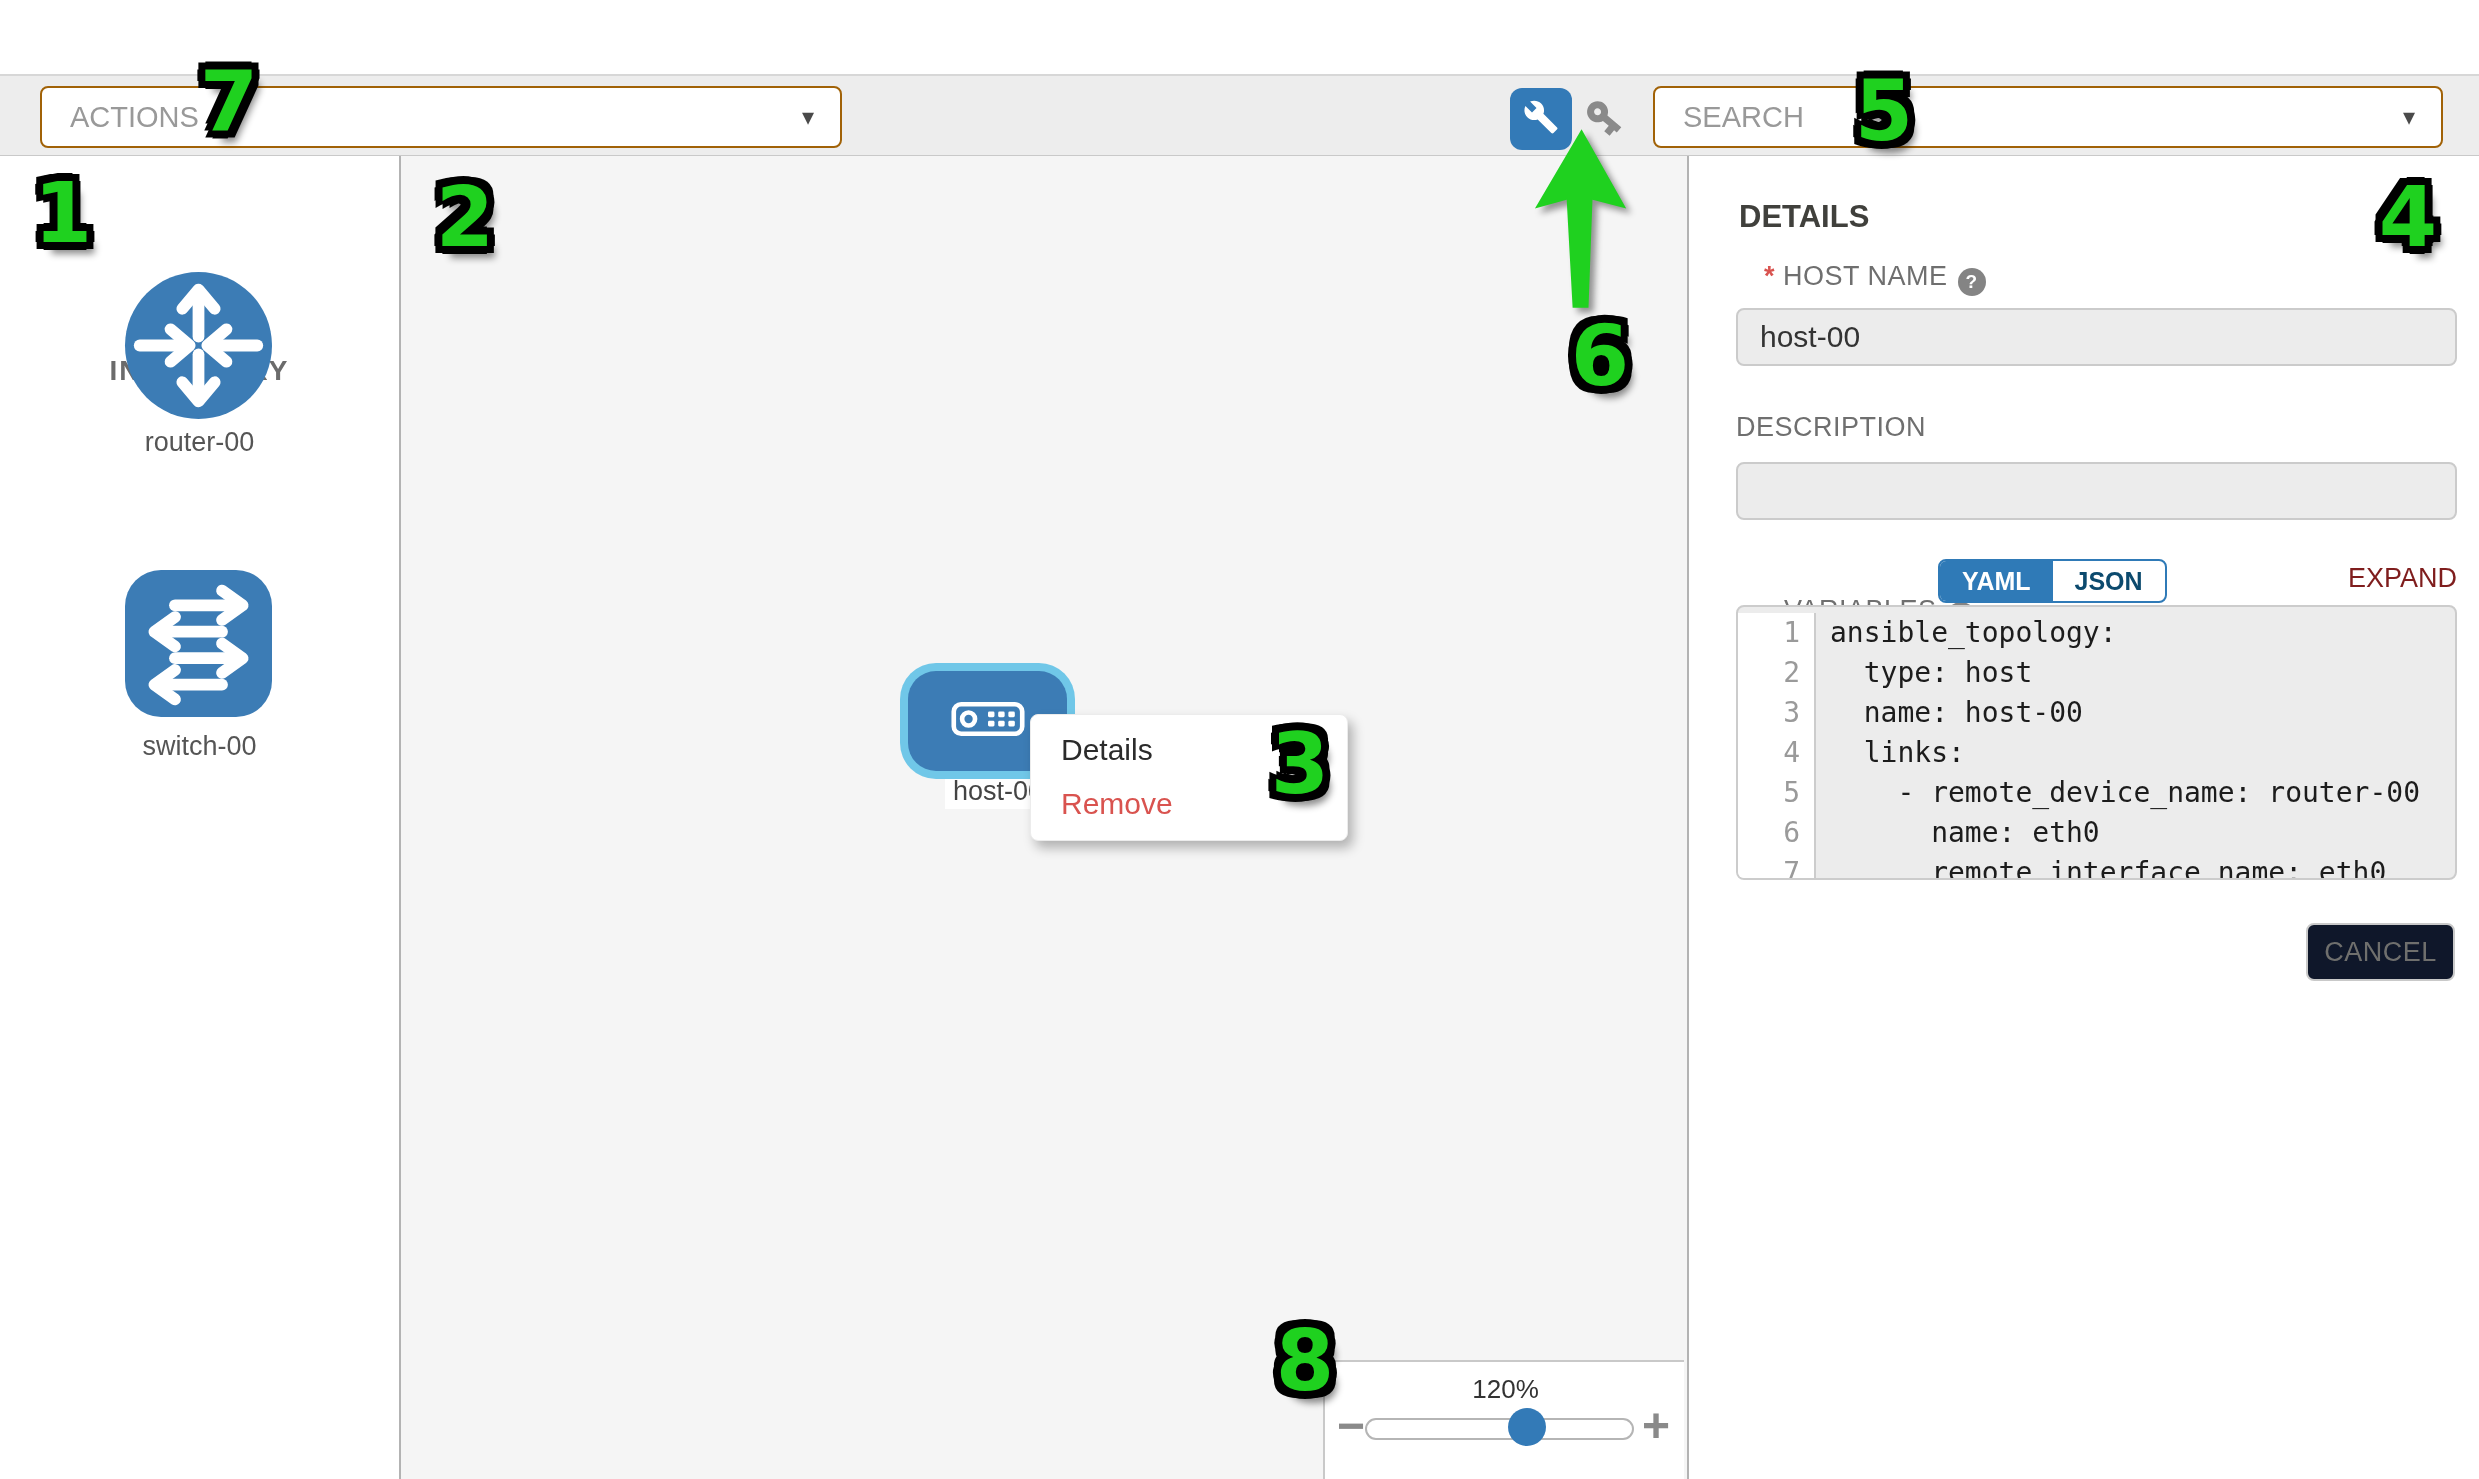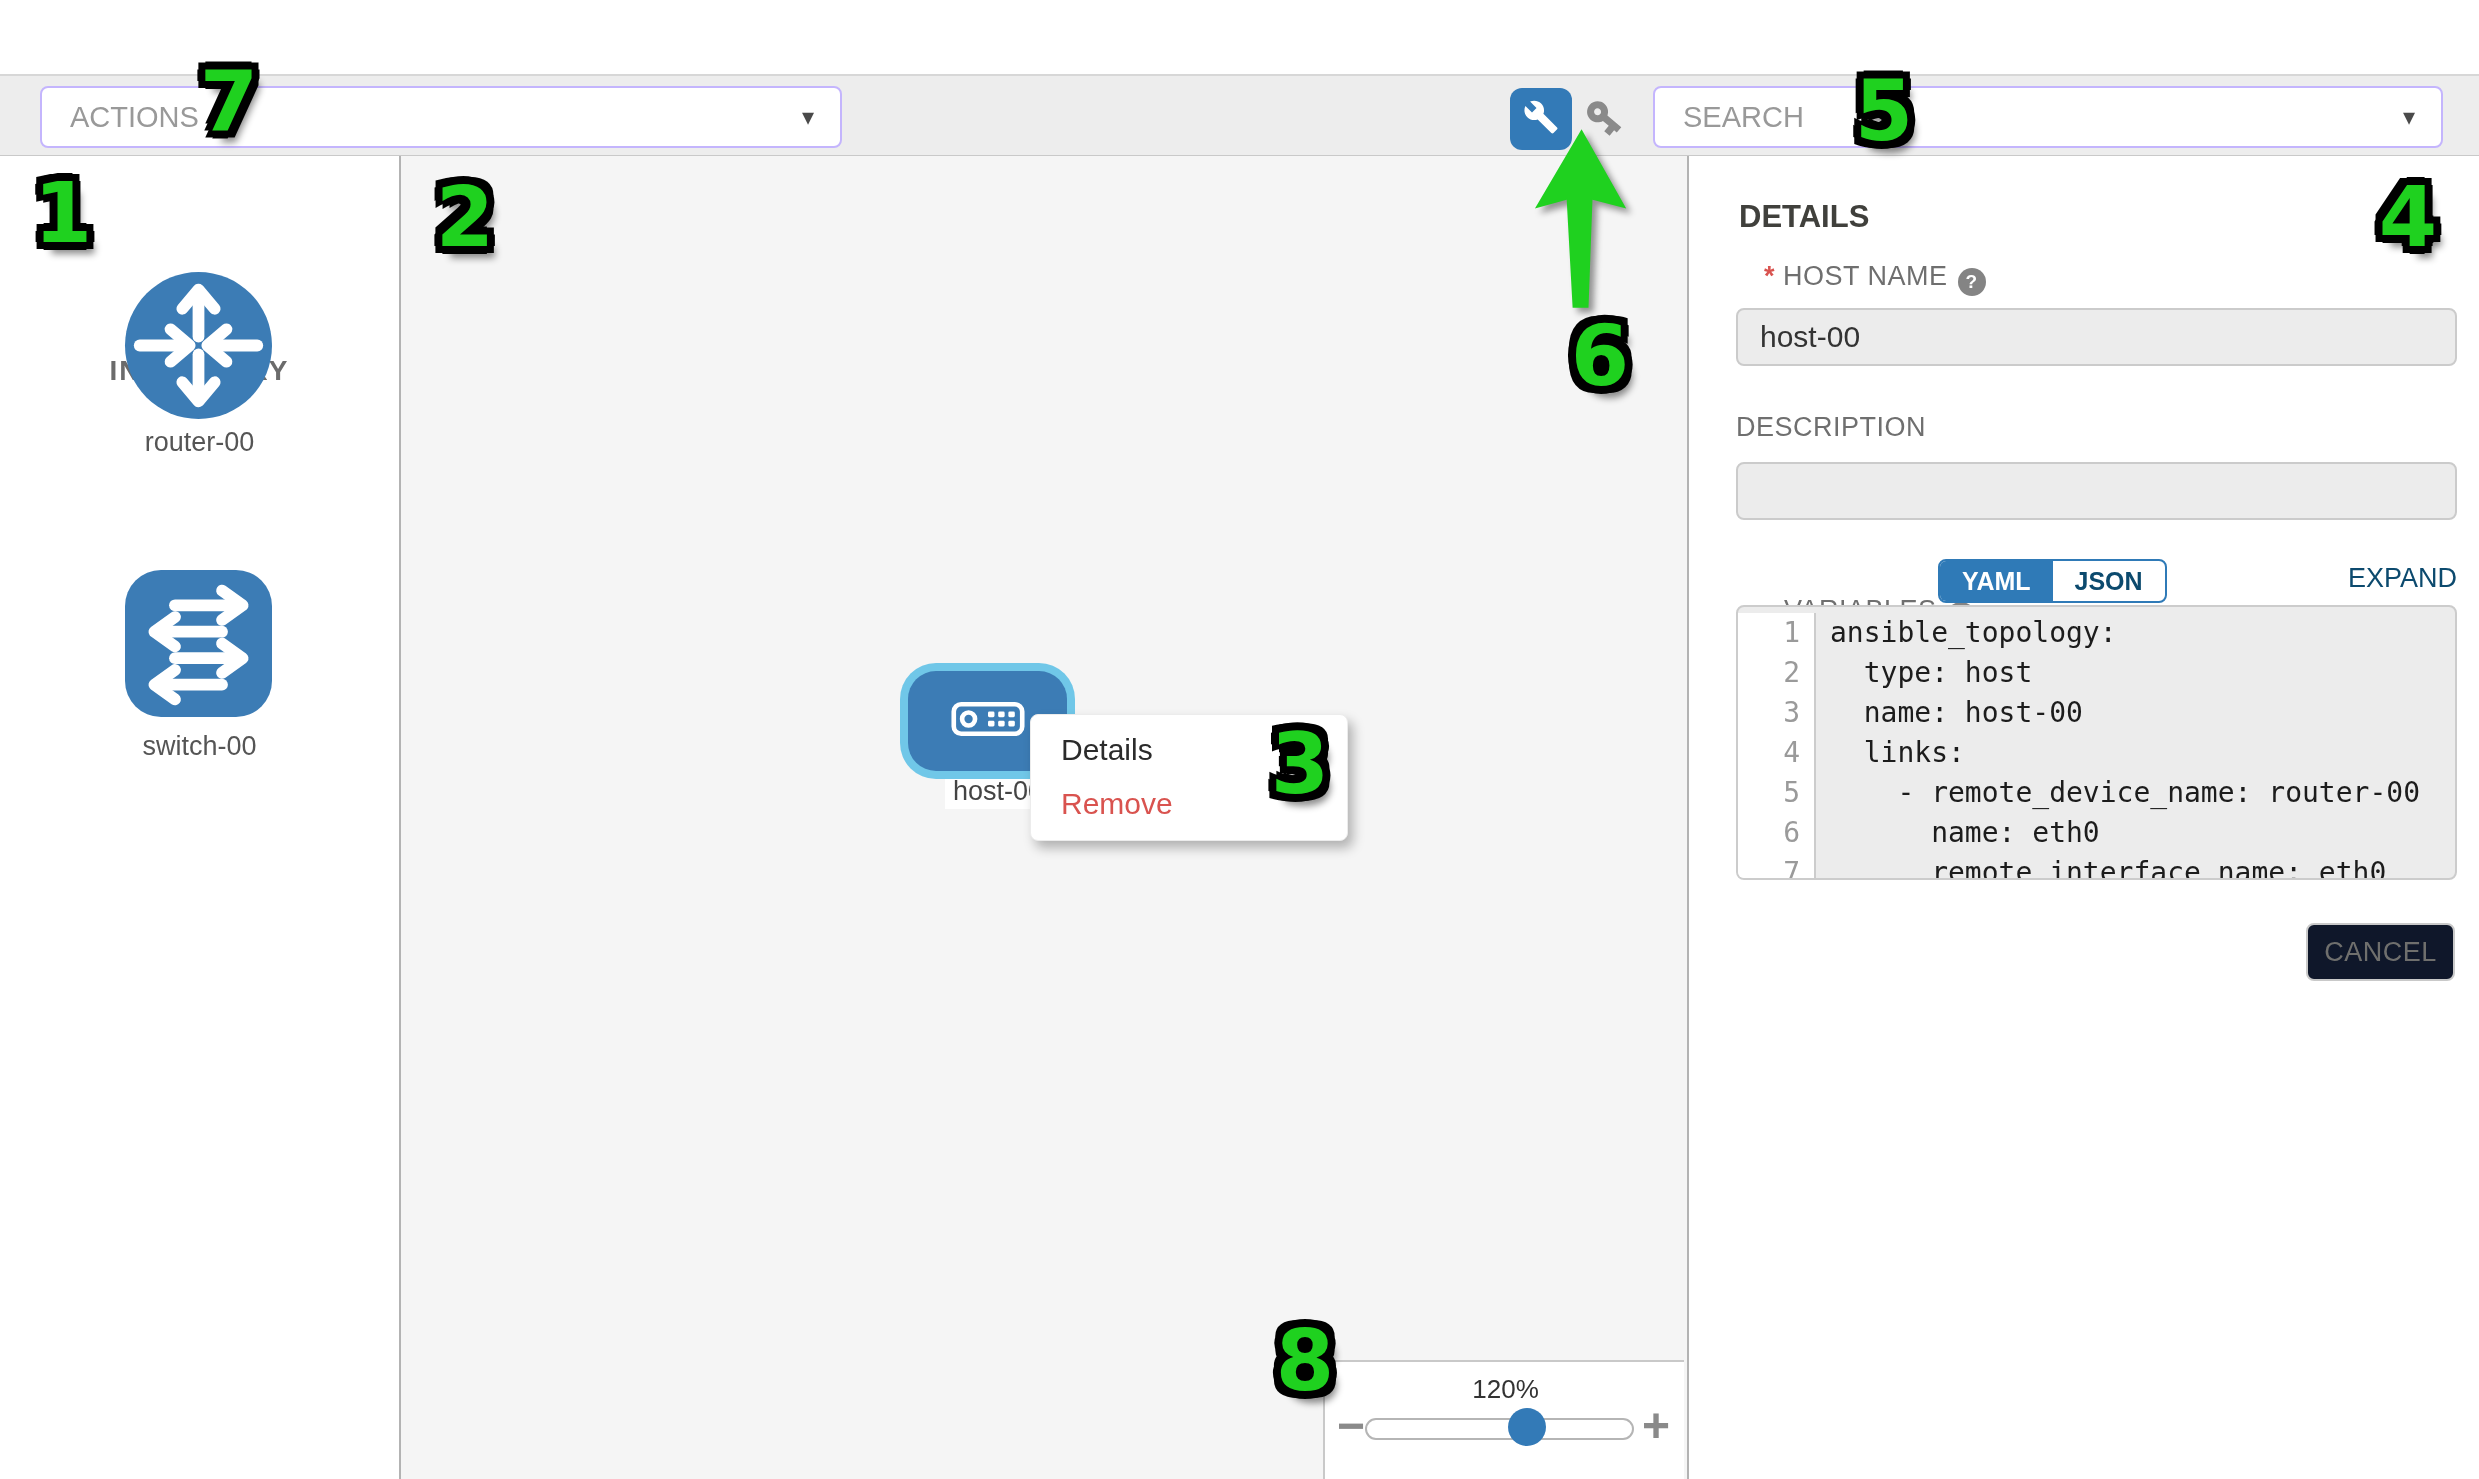--- a/index.html
+++ b/index.html
@@ -10,21 +10,21 @@
   .header{position:absolute;left:0;top:0;width:2480px;height:74px;background:#fff;}
   .page-title{position:absolute;left:48px;top:0;line-height:74px;
               font-size:31px;font-weight:bold;color:#40403c;letter-spacing:0.2px;}
   .close-btn{position:absolute;right:22px;top:16px;width:40px;height:40px;border-radius:50%;
              background:#c9c9c9;color:#fff;font-size:24px;font-weight:bold;
              display:flex;align-items:center;justify-content:center;cursor:pointer;}
 
   
   .toolbar{position:absolute;left:0;top:74px;width:2480px;height:83px;background:#ededed;
            border-top:2px solid #d7d7d7;border-bottom:2px solid #c9c9c9;box-sizing:border-box;}
-  .select-box{position:absolute;top:86px;height:62px;background:#fff;border:2px solid #c4b5fd;
+  .select-box{position:absolute;top:86px;height:62px;background:#fff;border:2px solid #a16207;
               border-radius:8px;box-sizing:border-box;}
   .select-box .ph{position:absolute;left:28px;top:0;line-height:58px;font-size:29px;color:#999;}
   .select-box .caret{position:absolute;right:26px;top:0;line-height:58px;font-size:24px;color:#4a4a4a;}
   .actions-box{left:40px;width:802px;}
   .search-box{left:1653px;width:790px;}
   .wrench-btn{position:absolute;left:1510px;top:88px;width:62px;height:62px;border-radius:12px;
               background:#337ab7;display:flex;align-items:center;justify-content:center;cursor:pointer;}
   .key-btn{position:absolute;left:1577px;top:88px;width:52px;height:62px;
            display:flex;align-items:center;justify-content:center;cursor:pointer;}
 
@@ -76,21 +76,21 @@
              vertical-align:-3px;margin-left:10px;cursor:pointer;}
   .text-input{position:absolute;left:1736px;width:721px;height:58px;background:#ececec;
               border:2px solid #cbcbcb;border-radius:8px;box-sizing:border-box;
               font-size:30px;color:#333;padding:0 22px;line-height:54px;
               font-family:"Liberation Sans",sans-serif;}
   .toggle{position:absolute;left:1938px;top:559px;height:44px;border:2px solid #2f7ab7;
           border-radius:8px;display:flex;overflow:hidden;background:#fff;box-sizing:border-box;}
   .toggle .seg{font-size:25px;font-weight:bold;padding:0 22px;line-height:40px;color:#0c4a6e;cursor:pointer;}
   .toggle .seg.on{background:#2f7ab7;color:#ffffff;}
   .expand-link{position:absolute;left:2328px;top:563px;width:129px;text-align:right;
-               font-size:27px;color:#0c4a6e;cursor:pointer;}
+               font-size:27px;color:#7f1d1d;cursor:pointer;}
   .editor{position:absolute;left:1736px;top:605px;width:721px;height:275px;border:2px solid #ccc;
           border-radius:8px;overflow:hidden;background:#ececec;box-sizing:border-box;cursor:text;}
   .code-line{display:flex;height:40px;line-height:40px;
              font-family:"DejaVu Sans Mono","Liberation Mono",monospace;font-size:28px;}
   .code-line .ln{width:78px;background:#fff;border-right:2px solid #ccc;color:#9a9a9a;
                  text-align:right;padding-right:14px;flex:none;box-sizing:border-box;}
   .code-line .code{white-space:pre;color:#1c1c1c;padding-left:14px;}
   .editor .pad-top{height:6px;display:flex;}
   .editor .pad-top .ln{height:6px;}
   .cancel-btn{position:absolute;left:2306px;top:923px;width:149px;height:58px;background:#0f172a;

